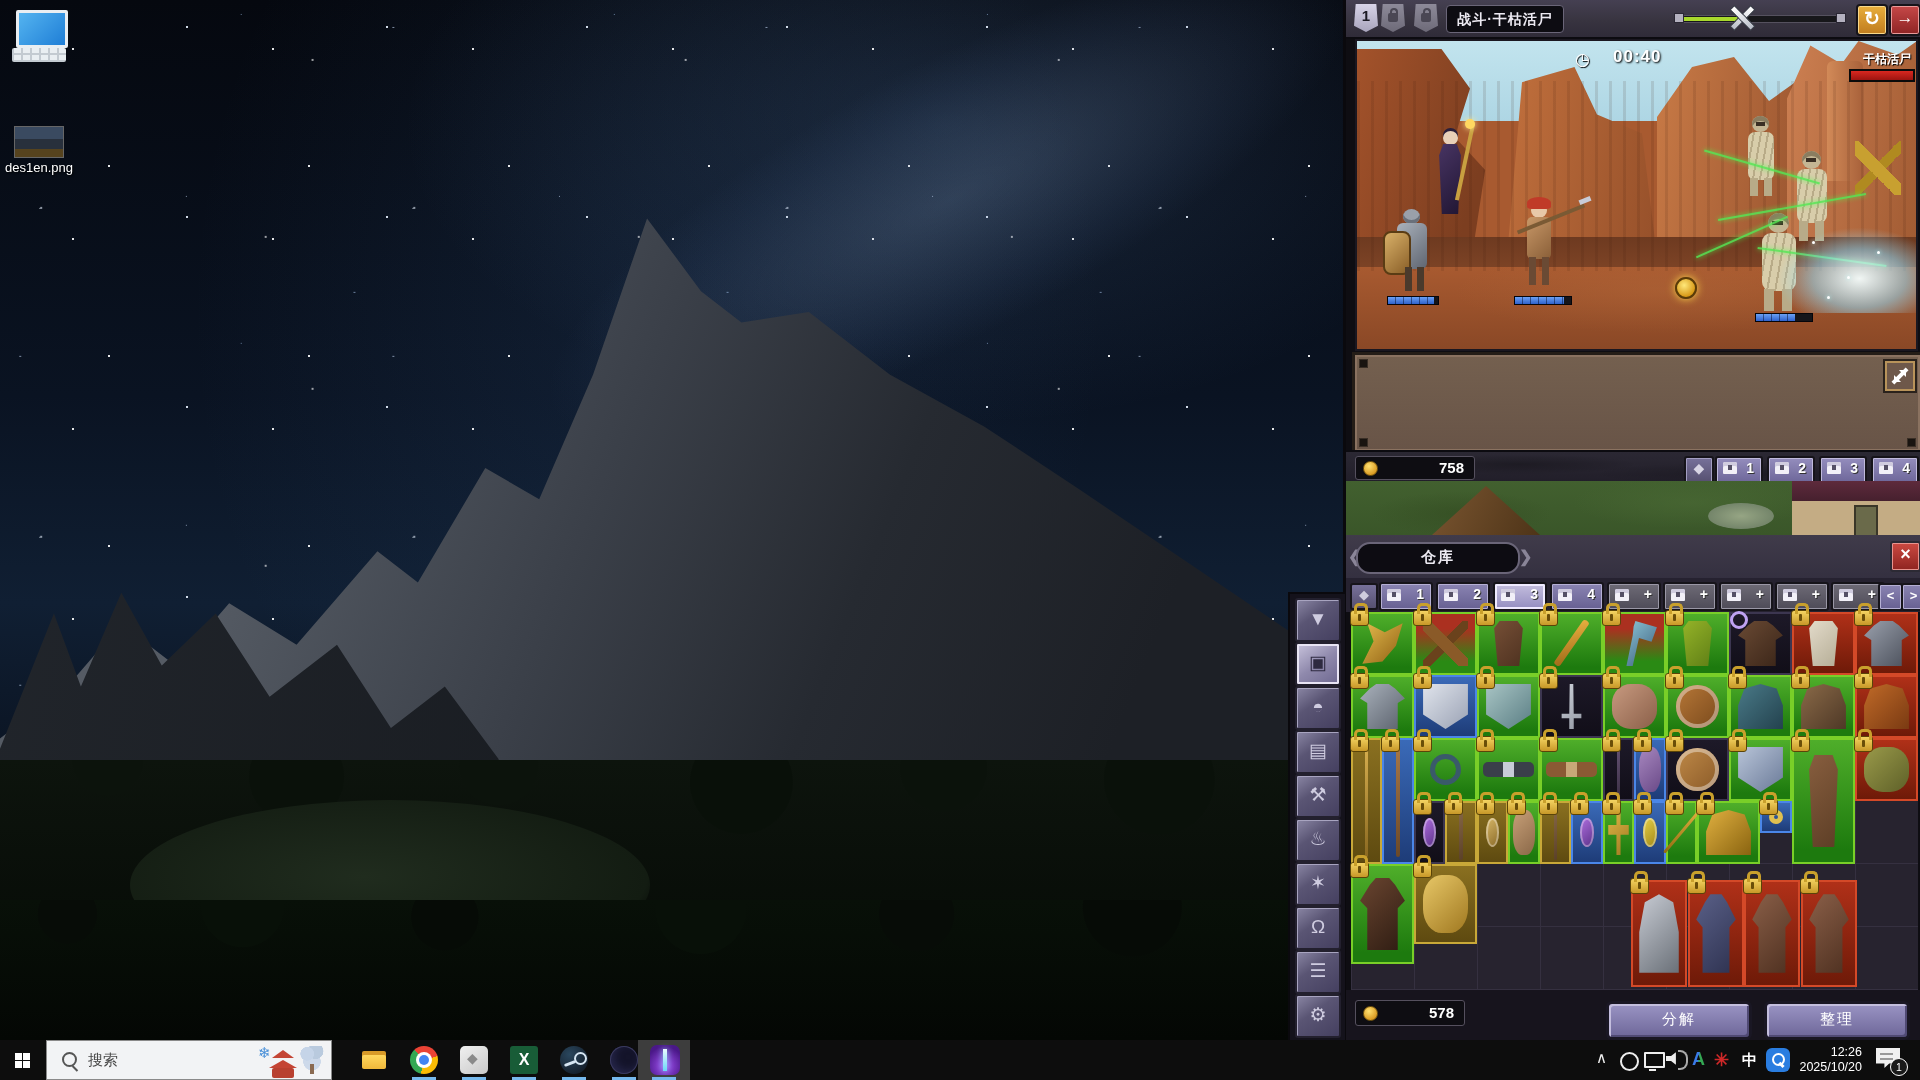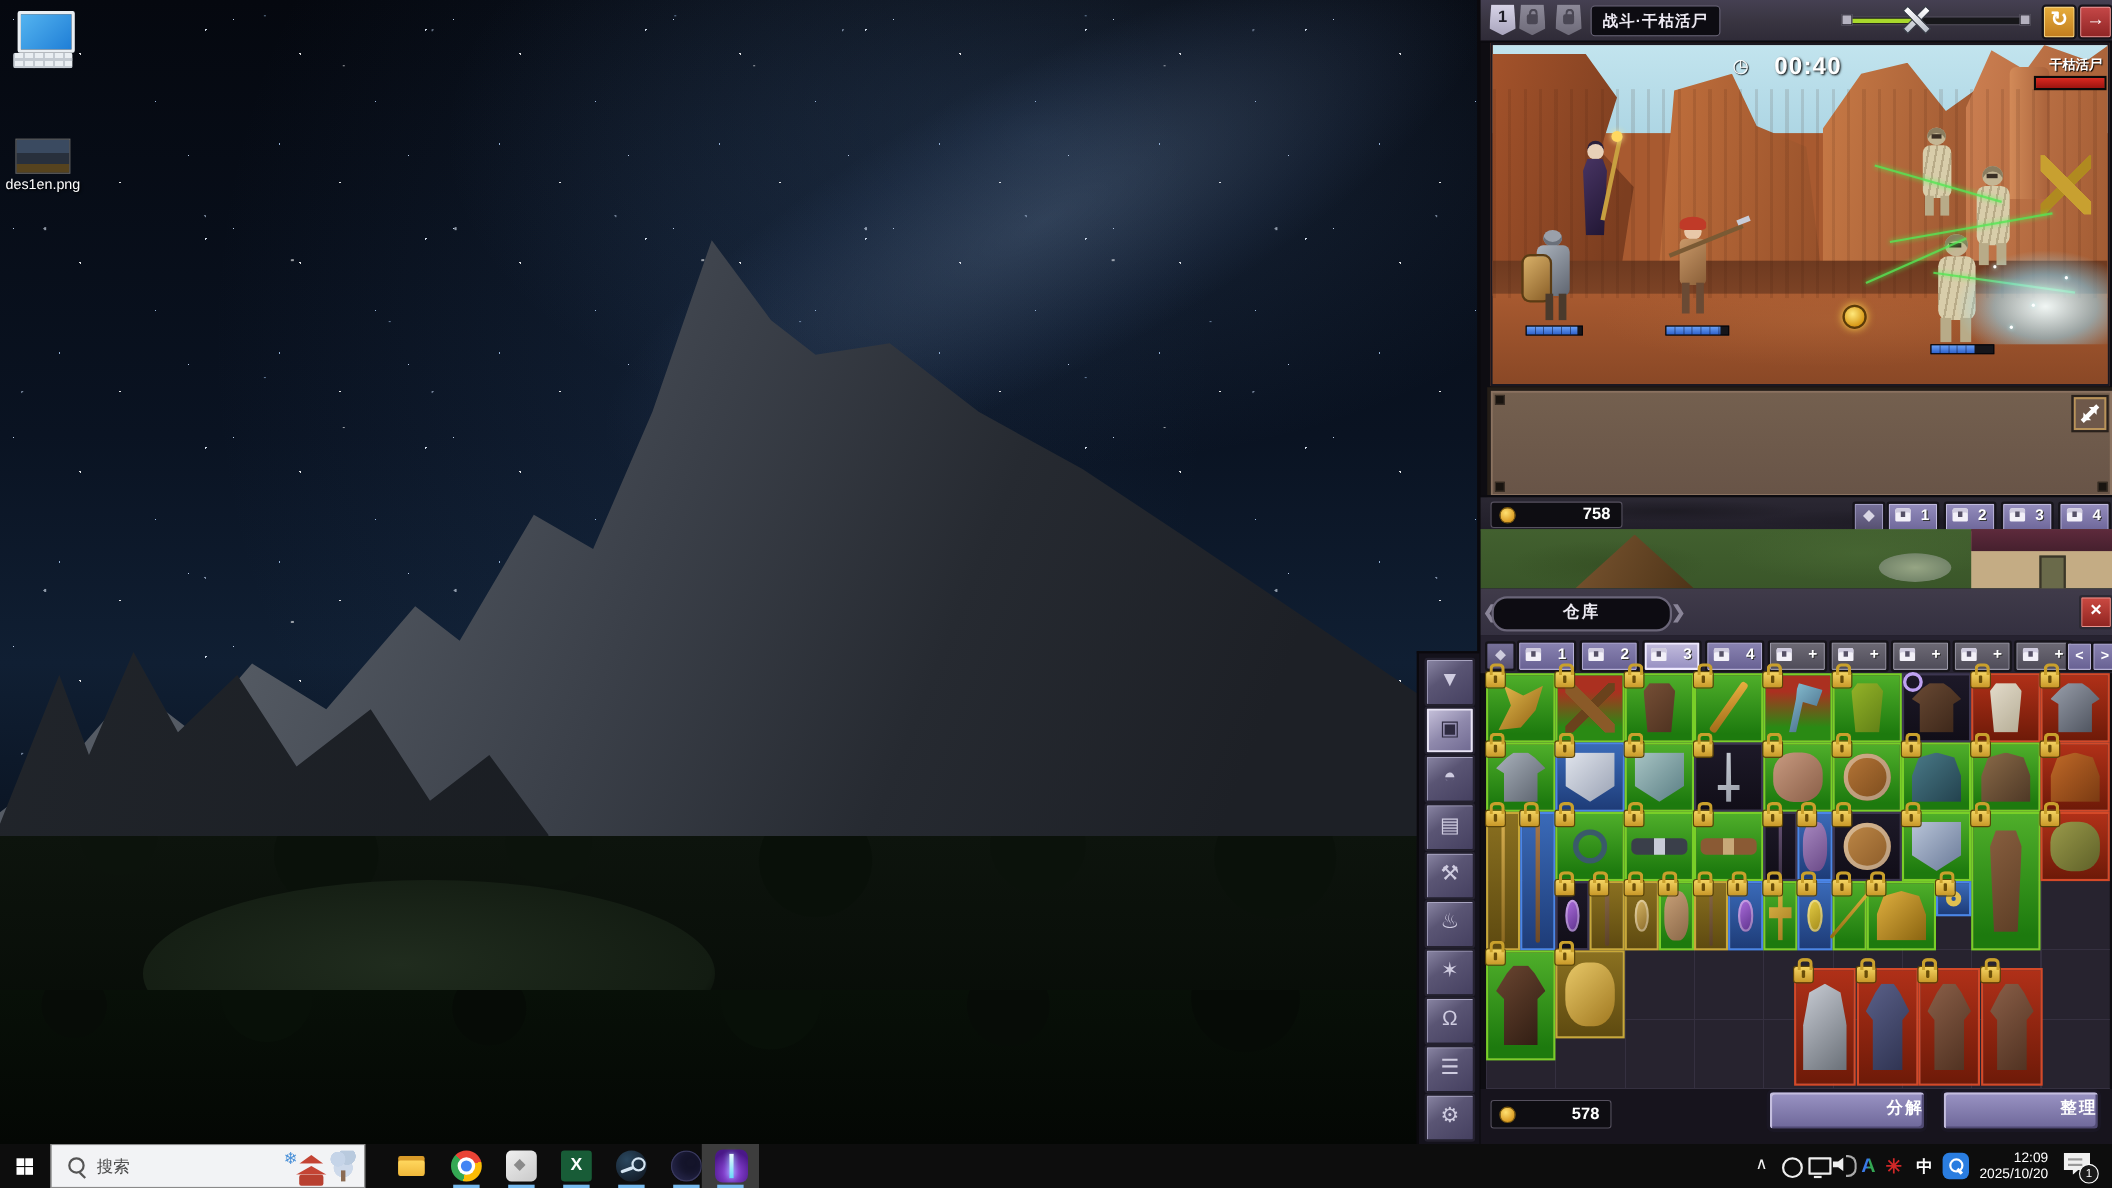--- a/index.html
+++ b/index.html
@@ -90,21 +90,21 @@
   #rockL{left:-20px;top:8px;width:190px;height:220px;background:linear-gradient(105deg,#a8552c,#7c3e20 70%);clip-path:polygon(0 0,55% 0,70% 18%,62% 40%,78% 55%,70% 100%,0 100%);}
   #rockML{left:150px;top:26px;width:150px;height:190px;background:linear-gradient(100deg,#c1703d,#96502a);clip-path:polygon(10% 8%,45% 0,60% 25%,90% 35%,100% 100%,0 100%);}
   #rockMR{left:300px;top:16px;width:140px;height:200px;background:linear-gradient(100deg,#c87a46,#9a5530);clip-path:polygon(0 30%,25% 5%,55% 0,80% 22%,100% 12%,100% 100%,0 100%);}
   #rockR{left:430px;top:0;width:130px;height:230px;background:linear-gradient(100deg,#cd8052,#a05a32);clip-path:polygon(0 25%,18% 2%,42% 10%,55% 0,85% 6%,100% 0,100% 100%,0 100%);}
   #pillar{left:470px;top:20px;width:36px;height:120px;background:linear-gradient(90deg,#d28a58,#a8613a);border-radius:6px 6px 0 0;}
   #midband{left:0;top:196px;width:559px;height:34px;background:linear-gradient(180deg,#6e3a20,#7e4426);}
   #ground{left:0;top:226px;width:559px;height:82px;background:radial-gradient(ellipse 300px 60px at 55% 30%,#c2764244,transparent 70%),linear-gradient(180deg,#a85a30,#8a4826);}
   #striations{left:0;top:40px;width:559px;height:190px;background:repeating-linear-gradient(90deg,rgba(60,25,10,.12) 0 3px,transparent 3px 14px);}
   .vignette{position:absolute;inset:0;background:radial-gradient(ellipse 130% 120% at 50% 45%,transparent 62%,rgba(10,5,8,.55));}
   #timer-icon{left:218px;top:8px;width:18px;height:18px;color:#fff;font-size:17px;text-shadow:1px 1px 1px #000;}
-  #timer-text{left:256px;top:6px;color:#fff;font-weight:bold;font-size:22px;text-shadow:1px 1px 2px #000;letter-spacing:1px;}
+  #timer-text{left:256px;top:6px;color:#fff;font-weight:bold;font-size:17px;text-shadow:1px 1px 2px #000;letter-spacing:1px;}
   #enemy-name{left:462px;top:10px;width:92px;color:#fff;font-size:12px;font-weight:bold;text-shadow:1px 1px 1px #000;text-align:right;}
   #enemy-hp{left:492px;top:28px;width:62px;height:9px;background:#242424;border:2px solid #0a0a0a;}
   #enemy-hp-fill{height:9px;background:linear-gradient(180deg,#d82820,#9c1410);}
   .char .p{position:absolute;}
   .hpbar{position:absolute;height:7px;background:#15151a;border:1px solid #05050a;}
   .hpfill{height:100%;background:linear-gradient(180deg,#6aa0f4,#2f62cc);
     background-image:repeating-linear-gradient(90deg,transparent 0 7px,rgba(0,0,20,.45) 7px 8px),linear-gradient(180deg,#6aa0f4,#2f62cc);}
   .beam{position:absolute;height:2px;background:#55e855;box-shadow:0 0 5px #4aff4a;opacity:.85;}
   #boom{left:420px;top:186px;width:150px;height:86px;background:radial-gradient(ellipse at 55% 60%,rgba(245,255,255,.95),rgba(150,225,255,.55) 40%,transparent 70%);}
   .spark{position:absolute;width:3px;height:3px;background:#fff;border-radius:50%;box-shadow:0 0 4px #bff;}
@@ -187,23 +187,23 @@
   .s-cross45{background:linear-gradient(45deg,transparent 40%,var(--c1) 40% 58%,transparent 58%),linear-gradient(-45deg,transparent 42%,var(--c2) 42% 56%,transparent 56%);}
   .s-cross{clip-path:polygon(40% 0,60% 0,60% 33%,100% 33%,100% 55%,60% 55%,60% 100%,40% 100%,40% 55%,0 55%,0 33%,40% 33%);}
   .s-blob{border-radius:42%;}
   .s-axe{clip-path:polygon(52% 0,100% 14%,88% 46%,60% 38%,46% 100%,32% 100%,46% 32%,48% 12%);}
   .s-sword{clip-path:polygon(46% 0,54% 0,55% 66%,72% 66%,72% 76%,55% 76%,55% 100%,45% 100%,45% 76%,28% 76%,28% 66%,45% 66%);}
   .lockb{position:absolute;top:-4px;left:-3px;width:17px;height:14px;background:linear-gradient(#f4d462,#c89828);border:1px solid #5a4408;border-radius:3px;z-index:3;}
   .lockb::before{content:"";position:absolute;top:-8px;left:3px;width:8px;height:8px;border:3px solid #c9a02c;border-bottom:none;border-radius:5px 5px 0 0;}
   .lockb::after{content:"";position:absolute;left:7px;top:3px;width:3px;height:7px;background:#6a4e08;border-radius:1px;}
   .newring{position:absolute;top:-3px;left:-1px;width:12px;height:12px;border:3px solid #bfa2f2;border-radius:50%;z-index:3;}
   #invfooter{left:0;top:990px;width:577px;height:50px;background:#17141d;}
-  .pbtn{position:absolute;top:0;width:140px;height:33px;background:linear-gradient(180deg,#9a94c4,#6e6799);
+  .pbtn{position:absolute;top:11px;width:140px;height:33px;background:linear-gradient(180deg,#9a94c4,#6e6799);
     border:3px solid #1a1724;border-radius:6px;box-shadow:inset 2px 2px 0 #c4bede,inset -2px -2px 0 #504a74;
-    color:#fff;font-weight:bold;font-size:15px;text-align:right;line-height:29px;letter-spacing:2px;cursor:pointer;}
+    color:#fff;font-weight:normal;font-size:15px;text-align:center;line-height:29px;letter-spacing:2px;cursor:pointer;}
 
   
   #sidestrip{left:1288px;top:592px;width:55px;height:448px;background:#14121b;border:2px solid #0a090d;border-right:none;}
   .sbtn{position:absolute;left:5px;width:42px;height:40px;background:linear-gradient(145deg,#8a86a4 0%,#5a5574 40%,#454060 100%);
     border:2px solid #23202e;border-radius:3px;box-shadow:inset 1px 1px 0 #a8a4c0;cursor:pointer;
     color:#cfccе0;color:#cfcce0;text-align:center;line-height:38px;font-size:19px;}
   .sbtn.active{background:linear-gradient(145deg,#c9c4dd 0%,#8f89ac 50%,#6e6890 100%);color:#2e2a40;box-shadow:inset 0 0 0 2px #e8e4f4;}
 
   
   #taskbar{left:0;top:1040px;width:1920px;height:40px;background:#0d0d0d;}
@@ -753,19 +753,19 @@
   <div class="tray abs" style="left:1596px;top:1049px;"><span class="trayglyph">∧</span></div>
   <div class="tray abs" style="left:1620px;top:1052px;width:15px;height:15px;border:2px solid #eee;border-radius:50%;"></div>
   <div id="net-icon" class="abs"></div>
   <div id="vol-icon" class="abs"></div>
   <div id="vol-arc" class="abs"></div>
   <div id="a-logo" class="abs">A</div>
   <div id="pinwheel" class="abs">✳</div>
   <div id="ime" class="abs">中</div>
   <div id="qapp" class="abs"></div>
   <div id="clockblk" class="abs">
-    <div>12:09</div>
+    <div>12:26</div>
     <div>2025/10/20</div>
   </div>
   <div id="notif" class="abs"></div>
   <div id="notifbadge" class="abs">1</div>
 
 </div>
 
 </body></html>

